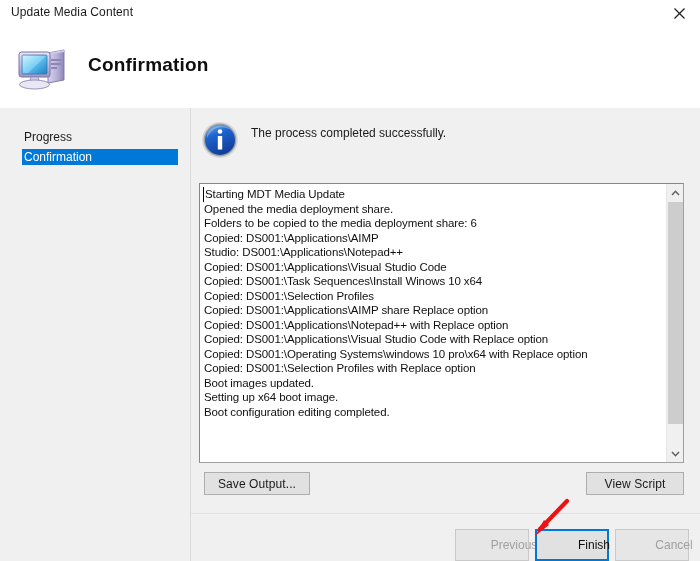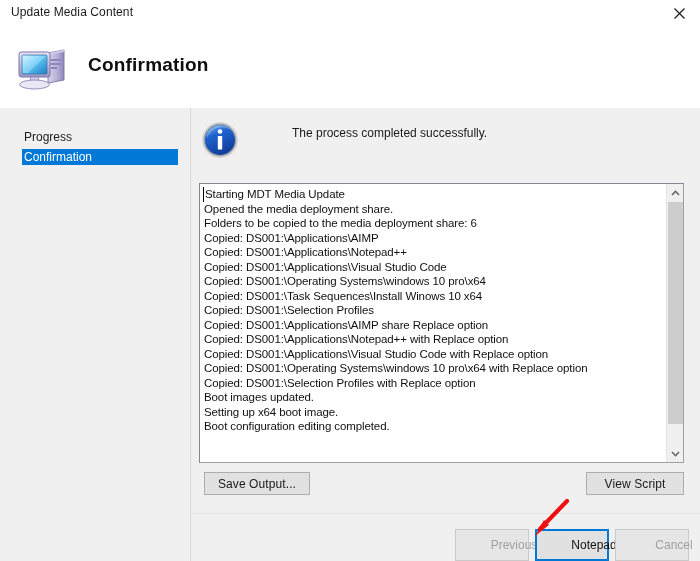--- a/index.html
+++ b/index.html
@@ -139,21 +139,20 @@
     width: 38px;
     height: 38px;
   }
   #info-text {
     position: absolute;
     left: 60px;
     top: 18px;
     font-size: 12px;
     color: #1a1a1a;
     white-space: nowrap;
-    margin-left: 41px;
   }
 
   
   #log-box {
     position: absolute;
     left: 8px;
     top: 75px;
     width: 485px;
     height: 280px;
     background: #ffffff;
@@ -382,23 +381,22 @@
         </svg>
       </div>
       <div id="info-text">The process completed successfully.</div>
 
       <div id="log-box">
         <div id="log-lines">
             <div class="log-line first">Starting MDT Media Update</div>
             <div class="log-line">Opened the media deployment share.</div>
             <div class="log-line">Folders to be copied to the media deployment share: 6</div>
             <div class="log-line">Copied: DS001:\Applications\AIMP</div>
-            <div class="log-line">Copied: DS001:\Applications\Notepad++</div>
+            <div class="log-line">Studio: DS001:\Applications\Notepad++</div>
             <div class="log-line">Copied: DS001:\Applications\Visual Studio Code</div>
-            <div class="log-line">Copied: DS001:\Operating Systems\windows 10 pro\x64</div>
             <div class="log-line">Copied: DS001:\Task Sequences\Install Winows 10 x64</div>
             <div class="log-line">Copied: DS001:\Selection Profiles</div>
             <div class="log-line">Copied: DS001:\Applications\AIMP share Replace option</div>
             <div class="log-line">Copied: DS001:\Applications\Notepad++ with Replace option</div>
             <div class="log-line">Copied: DS001:\Applications\Visual Studio Code with Replace option</div>
             <div class="log-line">Copied: DS001:\Operating Systems\windows 10 pro\x64 with Replace option</div>
             <div class="log-line">Copied: DS001:\Selection Profiles with Replace option</div>
             <div class="log-line">Boot images updated.</div>
             <div class="log-line">Setting up x64 boot image.</div>
             <div class="log-line">Boot configuration editing completed.</div>
@@ -424,21 +422,21 @@
       <div class="out-button" id="view-script-button">
         <span>View Script</span>
       </div>
 
       <div id="footer-divider"></div>
 
       <div class="nav-button disabled" id="previous-button">
         <span>Previous</span>
       </div>
       <div class="nav-button focused" id="finish-button">
-        <span>Notepad</span>
+        <span>Finish</span>
       </div>
       <div class="nav-button disabled" id="cancel-button">
         <span>Cancel</span>
       </div>
 
     </div>
   </div>
 
   <svg id="red-arrow" viewBox="0 0 46 42">
     <line x1="40" y1="3" x2="13" y2="31" stroke="#ee1111" stroke-width="4.2" stroke-linecap="round"></line>

